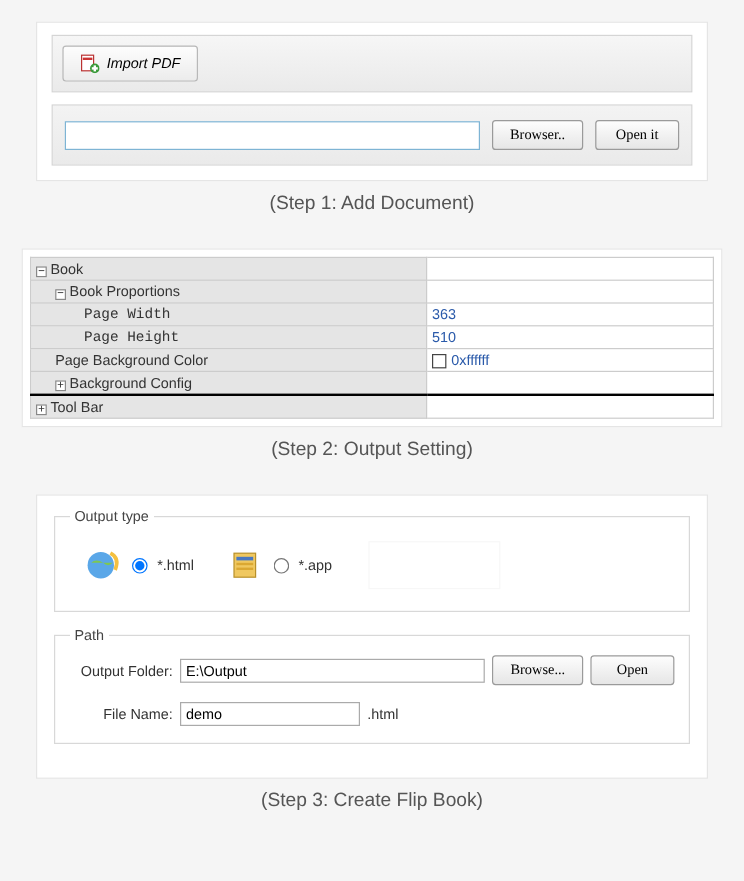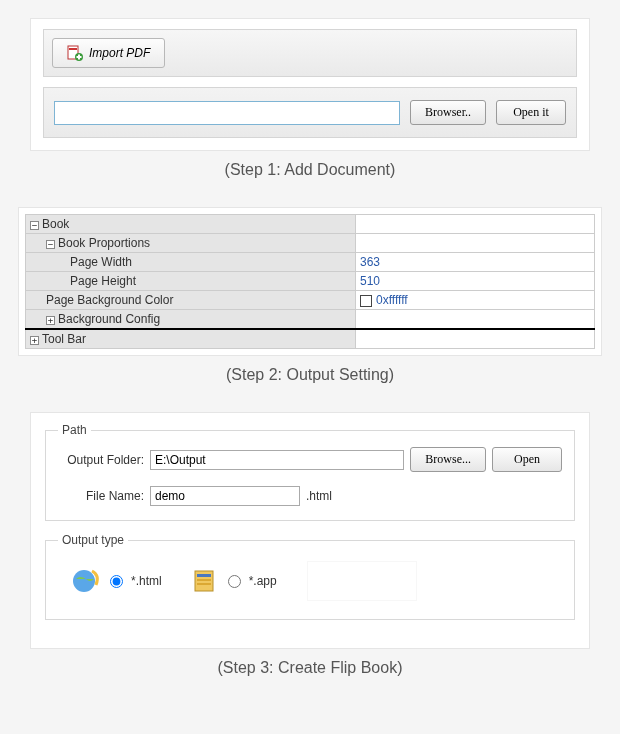--- a/index.html
+++ b/index.html
@@ -90,21 +90,21 @@
     width: 9px; height: 9px;
     border: 1px solid #888;
     background: #fff;
     text-align: center;
     line-height: 7px;
     font-size: 9px;
     margin-right: 3px;
     font-family: monospace;
   }
   .indent1 { padding-left: 20px !important; }
-  .indent2 { padding-left: 44px !important; }
+  .indent2 { padding-left: 44px !important; font-family: Liberation Mono, monospace; }
   .swatch {
     display: inline-block;
     width: 12px; height: 12px;
     border: 1px solid #444;
     background: #fff;
     vertical-align: middle;
     margin-right: 4px;
   }
 
   
@@ -195,35 +195,20 @@
       <td><span class="tree-toggle">+</span><span>Tool Bar</span></td>
       <td class="valcell" style="background:#fff"></td>
     </tr>
   </tbody>
     </table>
 </div>
 <div class="caption">(Step 2: Output Setting)</div>
 
 <div class="panel">
   <div class="s3-outer">
-    <fieldset>
-      <legend>Path</legend>
-      <div class="path-row">
-        <label>Output Folder:</label>
-        <input class="text-input folder-input" type="text" value="E:\Output" style="">
-        <button class="win-btn">Browse...</button>
-        <button class="win-btn">Open</button>
-      </div>
-      <div class="path-row" style="margin-bottom:0;">
-        <label>File Name:</label>
-        <input class="text-input" style="width: 150px;" type="text" value="demo">
-        <span>.html</span>
-      </div>
-    </fieldset>
-
     <fieldset>
       <legend>Output type</legend>
       <div class="otype-row">
         <div class="otype-opt">
           <svg class="icon-globe" viewBox="0 0 32 32">
             <circle cx="14" cy="16" r="11" fill="#5aa7e8"></circle>
             <path d="M6 14 Q10 10 16 14 Q20 18 24 14" fill="#7ec850"></path>
             <path d="M22 6 Q30 10 26 20" stroke="#f4c040" stroke-width="3" fill="none"></path>
           </svg>
           <input type="radio" name="otype" checked="" style="">
@@ -235,15 +220,30 @@
             <rect x="5" y="7" width="14" height="3" fill="#4a78c0"></rect>
             <rect x="5" y="12" width="14" height="2" fill="#dba832"></rect>
             <rect x="5" y="16" width="14" height="2" fill="#dba832"></rect>
           </svg>
           <input type="radio" name="otype" style="">
           <span>*.app</span>
         </div>
         <div class="blankbox"></div>
       </div>
     </fieldset>
+
+    <fieldset>
+      <legend>Path</legend>
+      <div class="path-row">
+        <label>Output Folder:</label>
+        <input class="text-input folder-input" type="text" value="E:\Output" style="">
+        <button class="win-btn">Browse...</button>
+        <button class="win-btn">Open</button>
+      </div>
+      <div class="path-row" style="margin-bottom:0;">
+        <label>File Name:</label>
+        <input class="text-input" style="width: 150px;" type="text" value="demo">
+        <span>.html</span>
+      </div>
+    </fieldset>
   </div>
 </div>
 <div class="caption" style="margin-bottom:4px">(Step 3: Create Flip Book)</div>
 
 </body></html>

